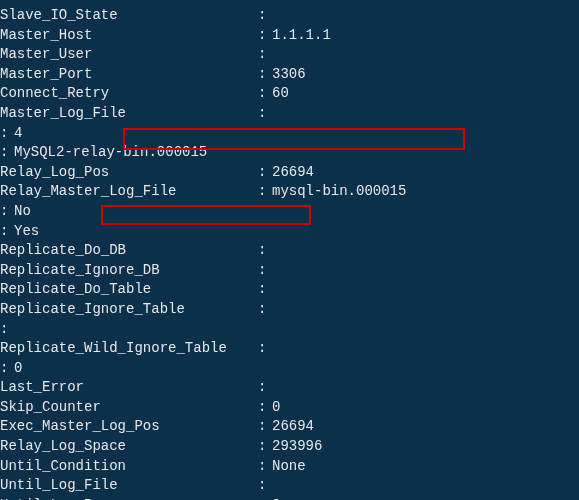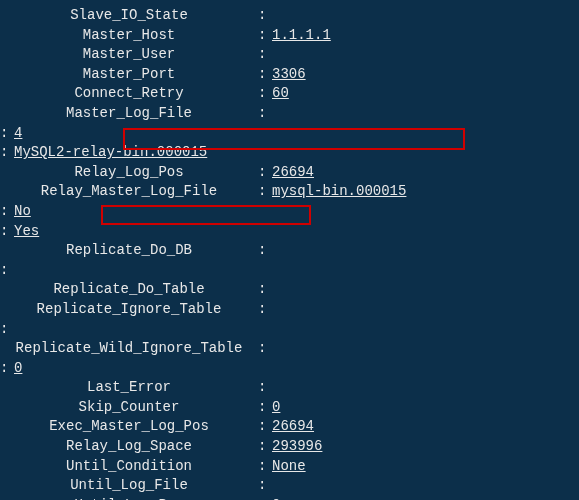--- a/index.html
+++ b/index.html
@@ -18,29 +18,28 @@
       overflow: hidden;
       padding: 6px 0;
     }
     .row {
       display: flex;
       white-space: pre;
       position: relative;
     }
     .label {
       width: 258px;
-      text-align: center;
+      text-align: left;
       padding-right: 0;
     }
     .colon {
       width: 8px;
     }
     .value {
       padding-left: 6px;
-      text-decoration: underline;
     }
     .highlight-box {
       position: absolute;
       border: 2px solid #d00000;
       pointer-events: none;
       z-index: 10;
     }
     .box1 {
       left: 123px;
       top: 122px;
@@ -70,21 +69,21 @@
       <div class="row"><span class="label">Master_Port</span><span class="colon">:</span><span class="value">3306</span></div>
       <div class="row"><span class="label">Connect_Retry</span><span class="colon">:</span><span class="value">60</span></div>
       <div class="row"><span class="label">Master_Log_File</span><span class="colon">:</span><span class="value"></span></div>
       <div class="row"><span class="colon">:</span><span class="value">4</span></div>
       <div class="row"><span class="colon">:</span><span class="value">MySQL2-relay-bin.000015</span></div>
       <div class="row"><span class="label">Relay_Log_Pos</span><span class="colon">:</span><span class="value">26694</span></div>
       <div class="row"><span class="label">Relay_Master_Log_File</span><span class="colon">:</span><span class="value">mysql-bin.000015</span></div>
       <div class="row"><span class="colon">:</span><span class="value">No</span></div>
       <div class="row"><span class="colon">:</span><span class="value">Yes</span></div>
       <div class="row"><span class="label">Replicate_Do_DB</span><span class="colon">:</span><span class="value"></span></div>
-      <div class="row"><span class="colon">:</span><span class="value"></span></div>
+      <div class="row"><span class="label">Replicate_Ignore_DB</span><span class="colon">:</span><span class="value"></span></div>
       <div class="row"><span class="label">Replicate_Do_Table</span><span class="colon">:</span><span class="value"></span></div>
       <div class="row"><span class="label">Replicate_Ignore_Table</span><span class="colon">:</span><span class="value"></span></div>
       <div class="row"><span class="colon">:</span><span class="value"></span></div>
       <div class="row"><span class="label">Replicate_Wild_Ignore_Table</span><span class="colon">:</span><span class="value"></span></div>
       <div class="row"><span class="colon">:</span><span class="value">0</span></div>
       <div class="row"><span class="label">Last_Error</span><span class="colon">:</span><span class="value"></span></div>
       <div class="row"><span class="label">Skip_Counter</span><span class="colon">:</span><span class="value">0</span></div>
       <div class="row"><span class="label">Exec_Master_Log_Pos</span><span class="colon">:</span><span class="value">26694</span></div>
       <div class="row"><span class="label">Relay_Log_Space</span><span class="colon">:</span><span class="value">293996</span></div>
       <div class="row"><span class="label">Until_Condition</span><span class="colon">:</span><span class="value">None</span></div>

